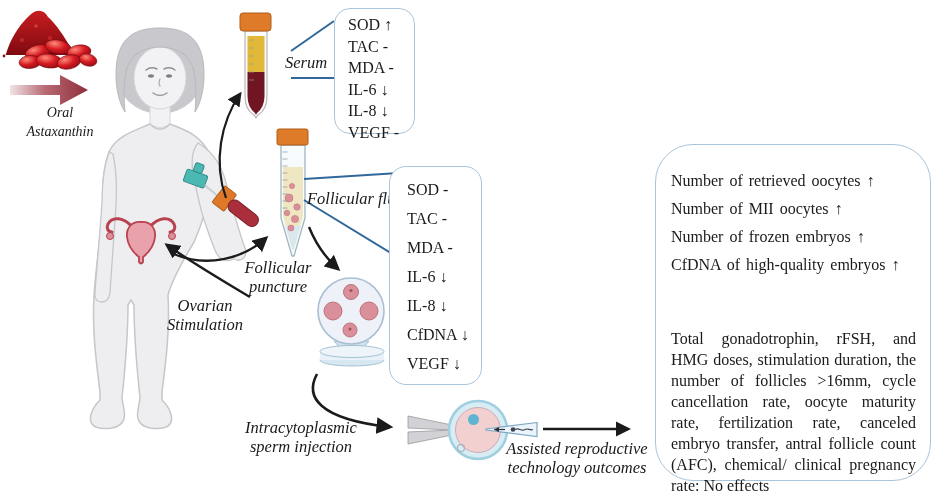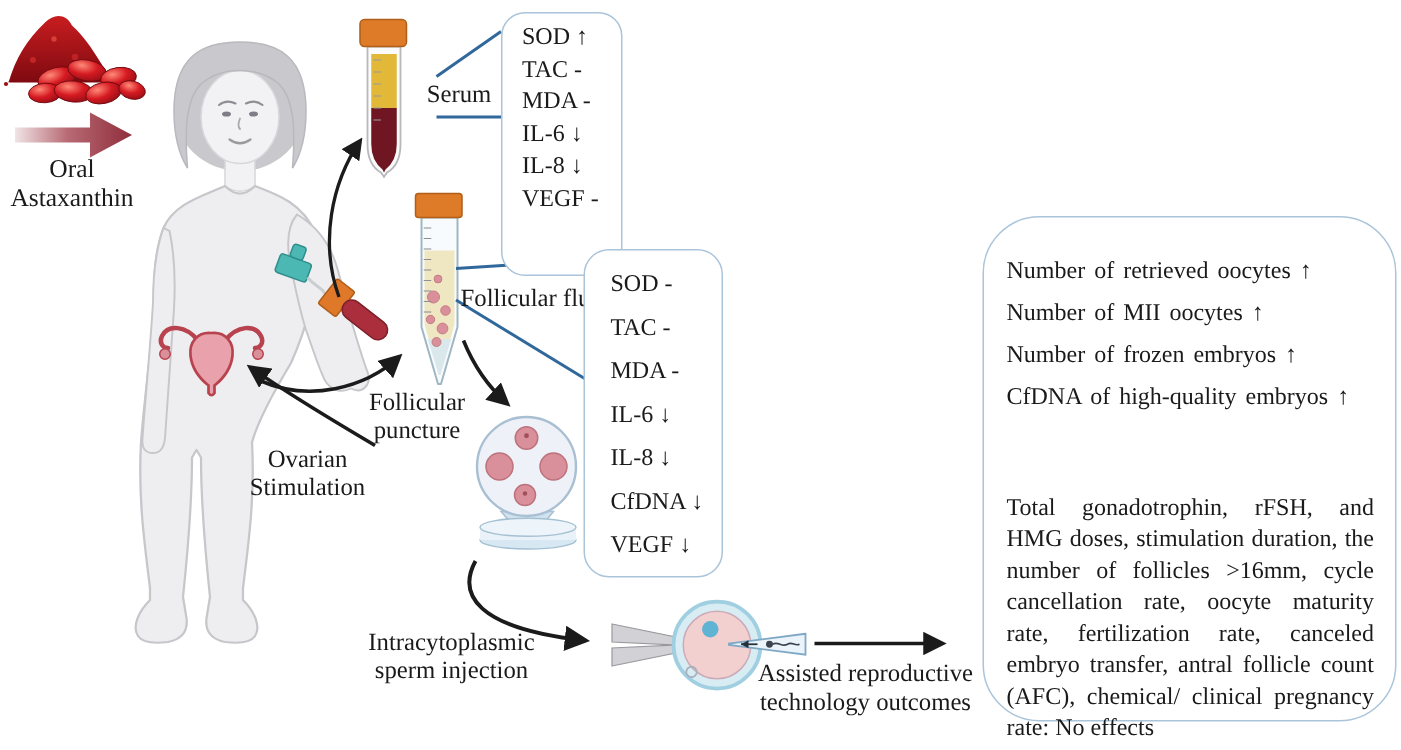--- a/index.html
+++ b/index.html
@@ -1,27 +1,27 @@
 <!DOCTYPE html>
 <html style="--connector_blue: #31689b; --box_border: #aac4da; --arrow_black: #1b1b1b; --astaxanthin_red: #9c3240; --cap_orange: #de7b28; --serum_yellow: #e2b838; --blood_red: #701522; --oocyte_pink: #d9909a; --text: #1a1a1a;"><head>
 <meta charset="utf-8">
 <style>
   html,body{margin:0;padding:0;background:#fff;}
   .canvas{
     position:relative;width:934px;height:500px;background:#ffffff;overflow:hidden;
     font-family:"Liberation Serif", serif;color:var(--text,#1a1a1a);
   }
   .canvas svg{position:absolute;left:0;top:0;}
-  .lbl{position:absolute;text-align:center;font-size:16.5px;line-height:19px;color:var(--text,#1a1a1a);}
+  .lbl{position:absolute;text-align:center;font-size:16.5px;line-height:19px;color:var(--text,#1a1a1a);font-style:italic;}
   .lbl.left{text-align:left;}
   .callout{
     position:absolute;background:#fff;border:1.6px solid var(--box_border,#aac4da);
     box-sizing:border-box;font-size:16px;
   }
-  #serum-box{left:334px;top:8px;width:81px;height:176px;border-radius:16px;padding:5px 0 0 13px;line-height:21.5px;}
+  #serum-box{left:334px;top:8px;width:81px;height:126px;border-radius:16px;padding:5px 0 0 13px;line-height:21.5px;}
   #ff-box{left:389px;top:166px;width:93px;height:219px;border-radius:17px;padding:8px 0 0 17px;line-height:29px;}
   #outcomes-box{left:655px;top:144px;width:276px;height:337px;border-radius:38px;padding:22px 14px 0 15px;}
   .improved-line{line-height:28px;word-spacing:2px;white-space:nowrap;}
   .no-effect{margin-top:49px;text-align:justify;line-height:21px;}
   .nowrap{white-space:nowrap;}
 </style>
 </head>
 <body>
 
 <div class="canvas">
@@ -202,21 +202,21 @@
     <g fill="none" stroke="#1b1b1b">
       <path d="M 226,198 C 213,162 221,122 240,94" stroke-width="2.2" marker-end="url(#ah)"></path>
       <path d="M 174,254 C 206,268 243,259 266,238" stroke-width="2.4" marker-end="url(#ah)"></path>
       <path d="M 250,297 C 230,285 197,266 167,245" stroke-width="2.4" marker-end="url(#ah)"></path>
       <path d="M 309,227 C 317,247 328,260 338,269" stroke-width="2.4" marker-end="url(#ah)"></path>
       <path d="M 317,374 C 305,396 317,419 390,427" stroke-width="2.6" marker-end="url(#ah)"></path>
       <path d="M 543,429 L 628,429" stroke-width="2.4" marker-end="url(#ah)"></path>
     </g>
   </svg>
 
-  <div class="lbl" style="left:2px;top:103px;width:92px;font-size:17px;">Oral Astaxanthin</div>
+  <div class="lbl" style="left:14px;top:103px;width:92px;font-size:14px;">Oral Astaxanthin</div>
 
   <div class="lbl nowrap" style="left:284px;top:53px;width:44px;">Serum</div>
 
   <div class="lbl nowrap left" style="left:307px;top:189px;width:100px;">Follicular fluid</div>
 
   <div class="lbl" style="left:233px;top:258px;width:90px;">Follicular puncture</div>
 
   <div class="lbl" style="left:162px;top:296px;width:86px;">Ovarian Stimulation</div>
 
   <div class="lbl" style="left:244px;top:418px;width:114px;">Intracytoplasmic sperm injection</div>

